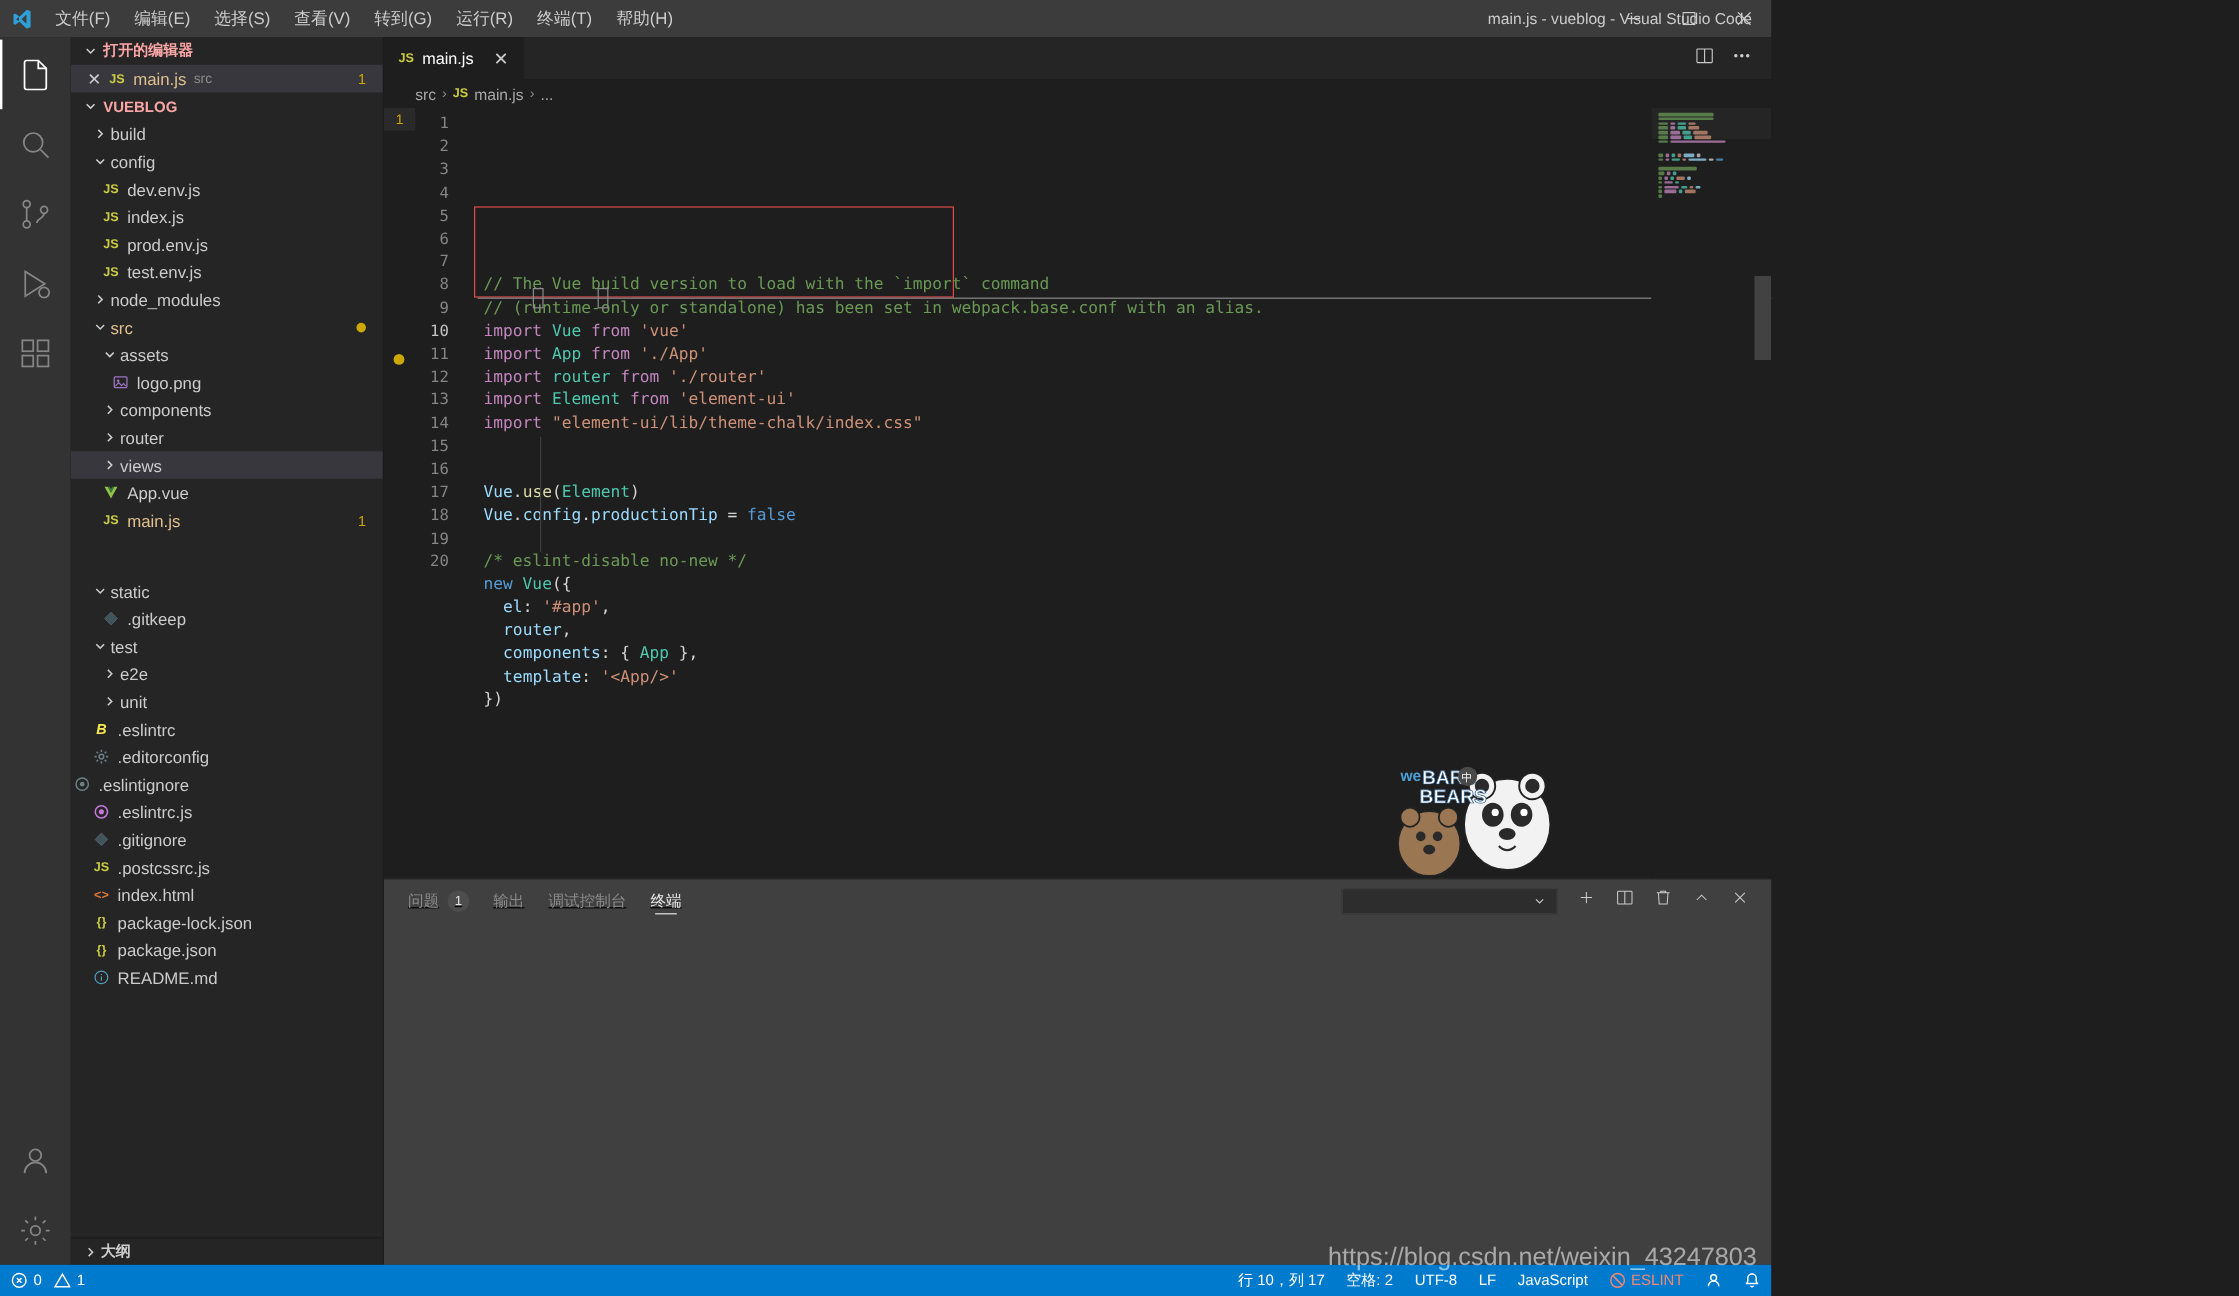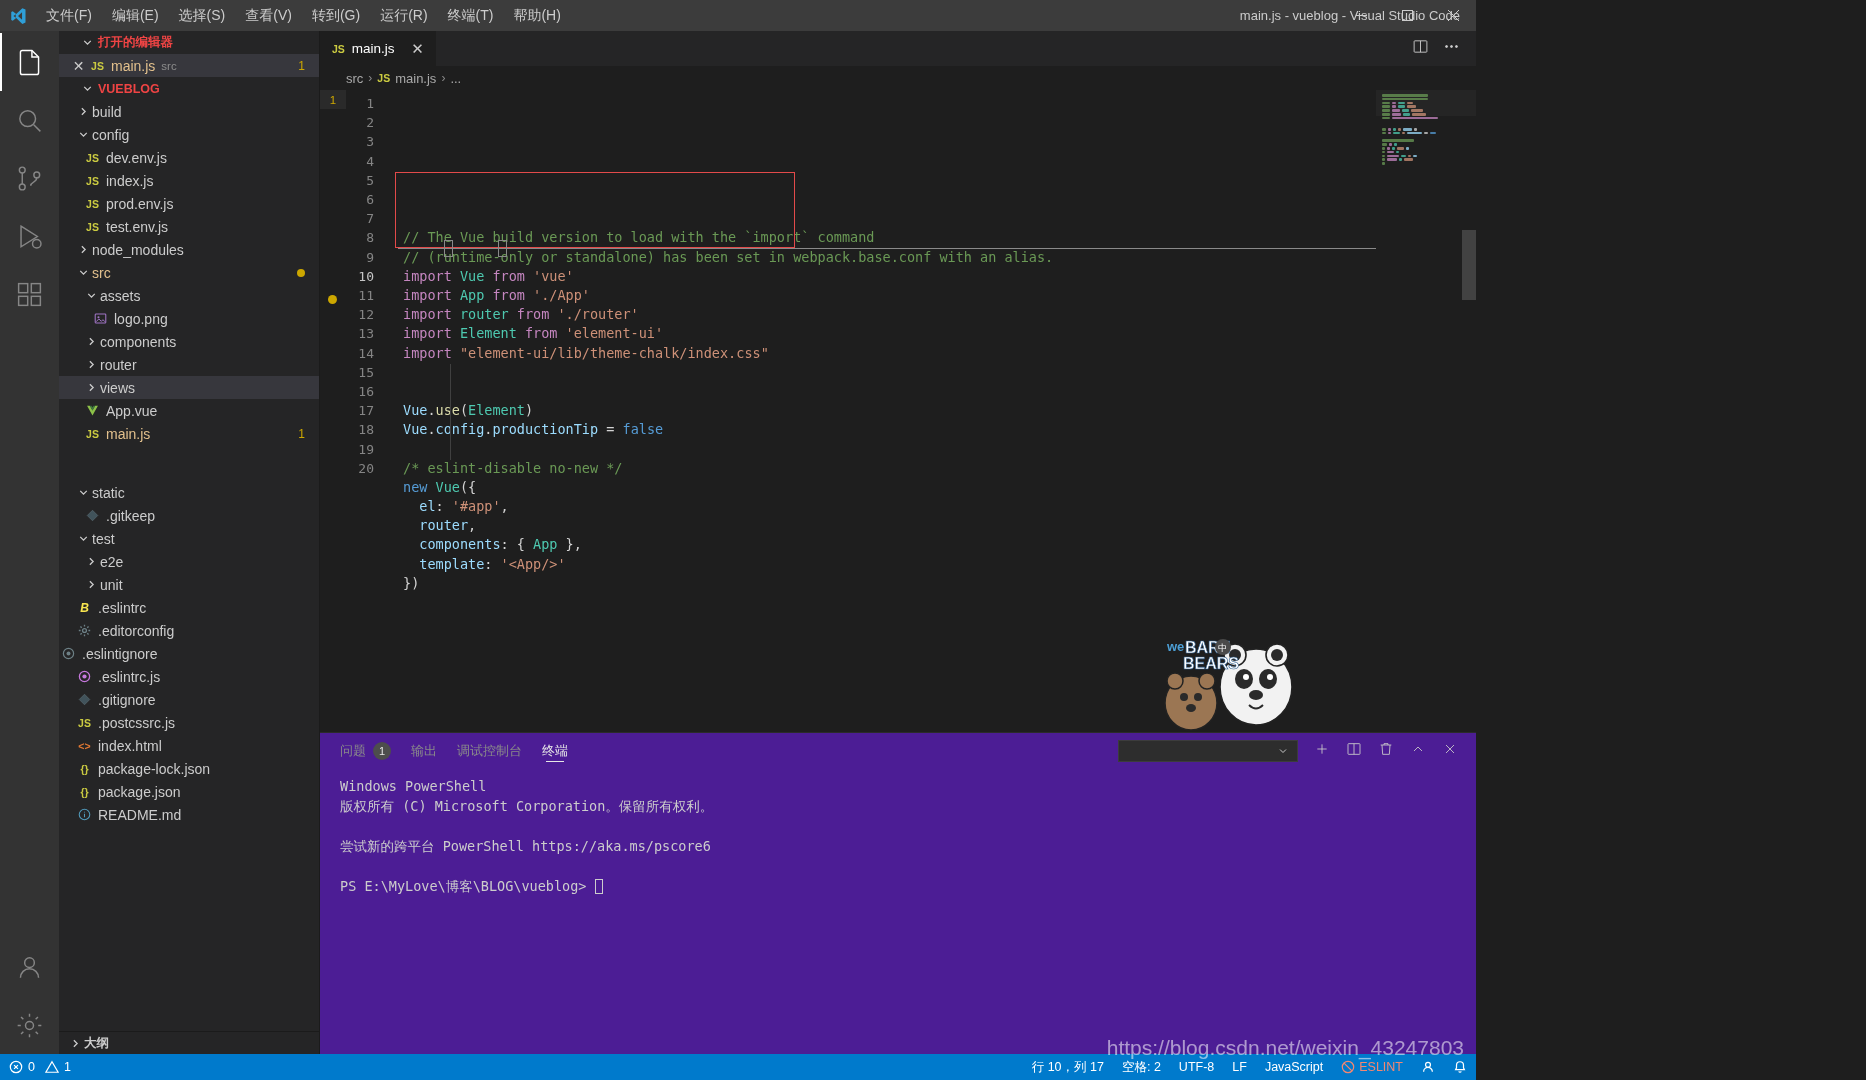--- a/index.html
+++ b/index.html
@@ -56,21 +56,21 @@
   }
   .sb-header {
     height: 35px; display: flex; align-items: center; padding: 0 10px 0 20px;
     font-size: 12.5px; letter-spacing: .4px; color: #bbbbbb;
   }
   .sb-header .dots { margin-left: auto; font-size: 15px; color: #cccccc; letter-spacing: 1px; }
   .sb-scroll { flex: 1; overflow: hidden; }
 
   .sec-title {
     height: 23px; display: flex; align-items: center; font-size: 12.5px; font-weight: bold;
-    color: #ef4444; padding-left: 20px; gap: 2px;
+    color: #fca5a5; padding-left: 8px; gap: 2px;
   }
   .chev { width: 17px; display:inline-flex; align-items:center; justify-content:center; color:#cccccc; }
   .chev svg { width: 13px; height: 13px; stroke: currentColor; stroke-width: 1.6; fill: none; }
 
   .row {
     height: 23px; display: flex; align-items: center; font-size: 14px;
     color: #cccccc; white-space: nowrap; position: relative;
   }
   .row.selected { background: #37373d; }
   .row .ico { width: 19px; min-width:19px; display:flex; align-items:center; justify-content:center; margin-right:4px; }
@@ -149,21 +149,21 @@
     width: 100px; flex: none; background: #1e1e1e; position: relative; padding-top: 4px; overflow:hidden;
   }
   .mm-slider { position:absolute; left:0; right:0; top:0; height:26px; background: rgba(255,255,255,0.035); }
   .mm-row { height: 2.6px; display:flex; gap: 2px; padding-left: 6px; margin-bottom: 1.2px;}
   .mm-seg { height: 2.6px; border-radius: 1px; }
 
   .scrollbar-v { position:absolute; right:0; top:0; width: 14px; bottom:0; }
   .sb-thumb { position:absolute; right:0; width: 14px; background: rgba(121,121,121,0.4); }
 
   
-  .panel { height: 322px; flex: none; background: #4c1d95; display:flex; flex-direction:column; border-top:1px solid #2b2b2b;}
+  .panel { height: 322px; flex: none; background: #404040; display:flex; flex-direction:column; border-top:1px solid #2b2b2b;text-decoration:underline;}
   .panel-tabs { height: 35px; display:flex; align-items: center; padding-left: 20px; gap: 20px; position: relative;}
   .p-tab { font-size: 13px; color: #8a8a8a; height: 35px; display:flex; align-items:center; gap:7px; position: relative;}
   .p-tab.active { color: #e7e7e7; }
   .p-tab.active::after { content:""; position:absolute; left: 4px; right: 4px; bottom: 6px; height: 1px; background:#e7e7e7; }
   .p-badge { background:#4d4d4d; color:#e7e7e7; border-radius: 9px; min-width: 18px; height:18px; font-size:11px;
              display:inline-flex; align-items:center; justify-content:center; padding: 0 5px;}
   .panel-actions { margin-left: auto; display:flex; align-items:center; gap: 16px; padding-right: 18px; color:#cccccc;}
   .panel-actions svg { width:16px; height:16px; stroke: currentColor; fill:none; stroke-width:1.3;}
   .term-select {
     background:#2d2d2d; border:1px solid #3c3c3c; color:#cccccc; font-size:12px;
@@ -747,21 +747,20 @@
                   <path d="M6 15 12 9 18 15"></path>
                 </svg>
             </span>
             <span>
               <svg viewBox="0 0 24 24">
                   <path d="M6 6 18 18M18 6 6 18"></path>
                 </svg>
             </span>
           </div>
         </div>
-        <div class="terminal" id="terminal-host"><div>Windows PowerShell</div><div>版权所有 (C) Microsoft Corporation。保留所有权利。</div><div> </div><div>尝试新的跨平台 PowerShell https://aka.ms/pscore6</div><div> </div><div>PS E:\MyLove\博客\BLOG\vueblog&gt; <span class="term-cursor"></span></div></div>
       </div>
     </div>
   </div>
 
   <div class="sticker">
     <svg viewBox="0 0 150 110" width="150" height="110">
       <ellipse cx="105" cy="62" rx="36" ry="38" fill="#f2f2f2" stroke="#222" stroke-width="1.6"></ellipse>
       <circle cx="84" cy="30" r="11" fill="#f2f2f2" stroke="#222" stroke-width="1.6"></circle>
       <circle cx="126" cy="30" r="11" fill="#f2f2f2" stroke="#222" stroke-width="1.6"></circle>
       <circle cx="84" cy="30" r="6" fill="#2a2a2a"></circle>

